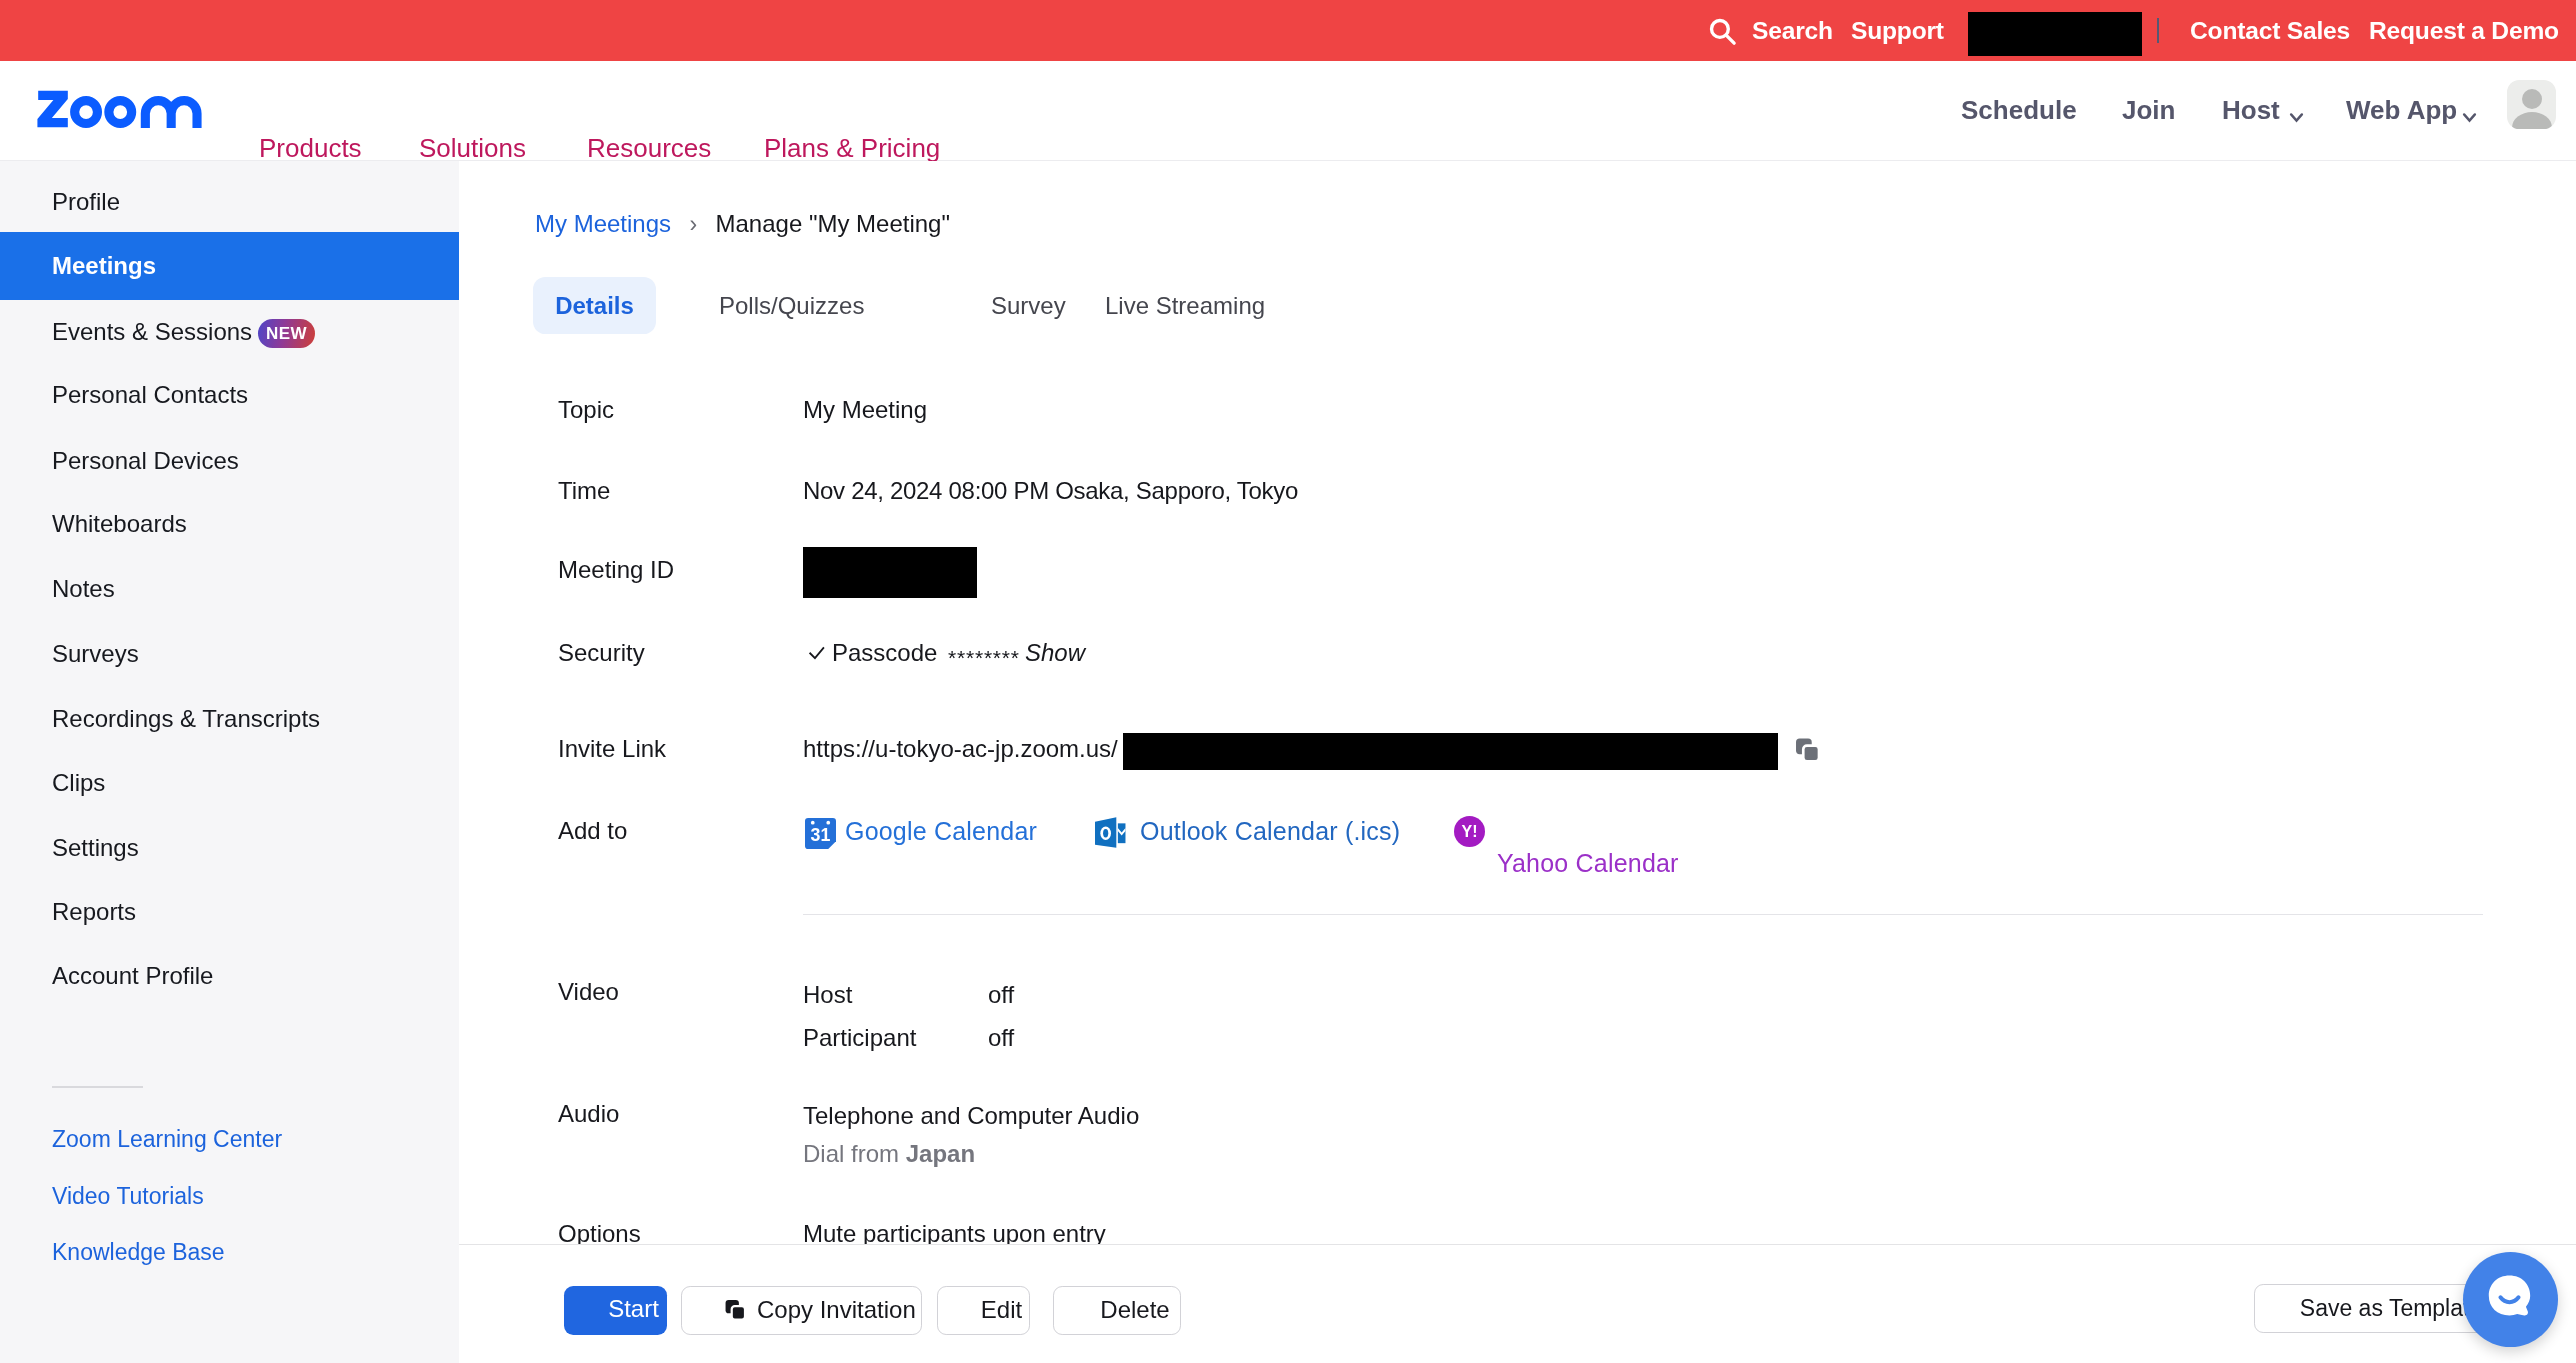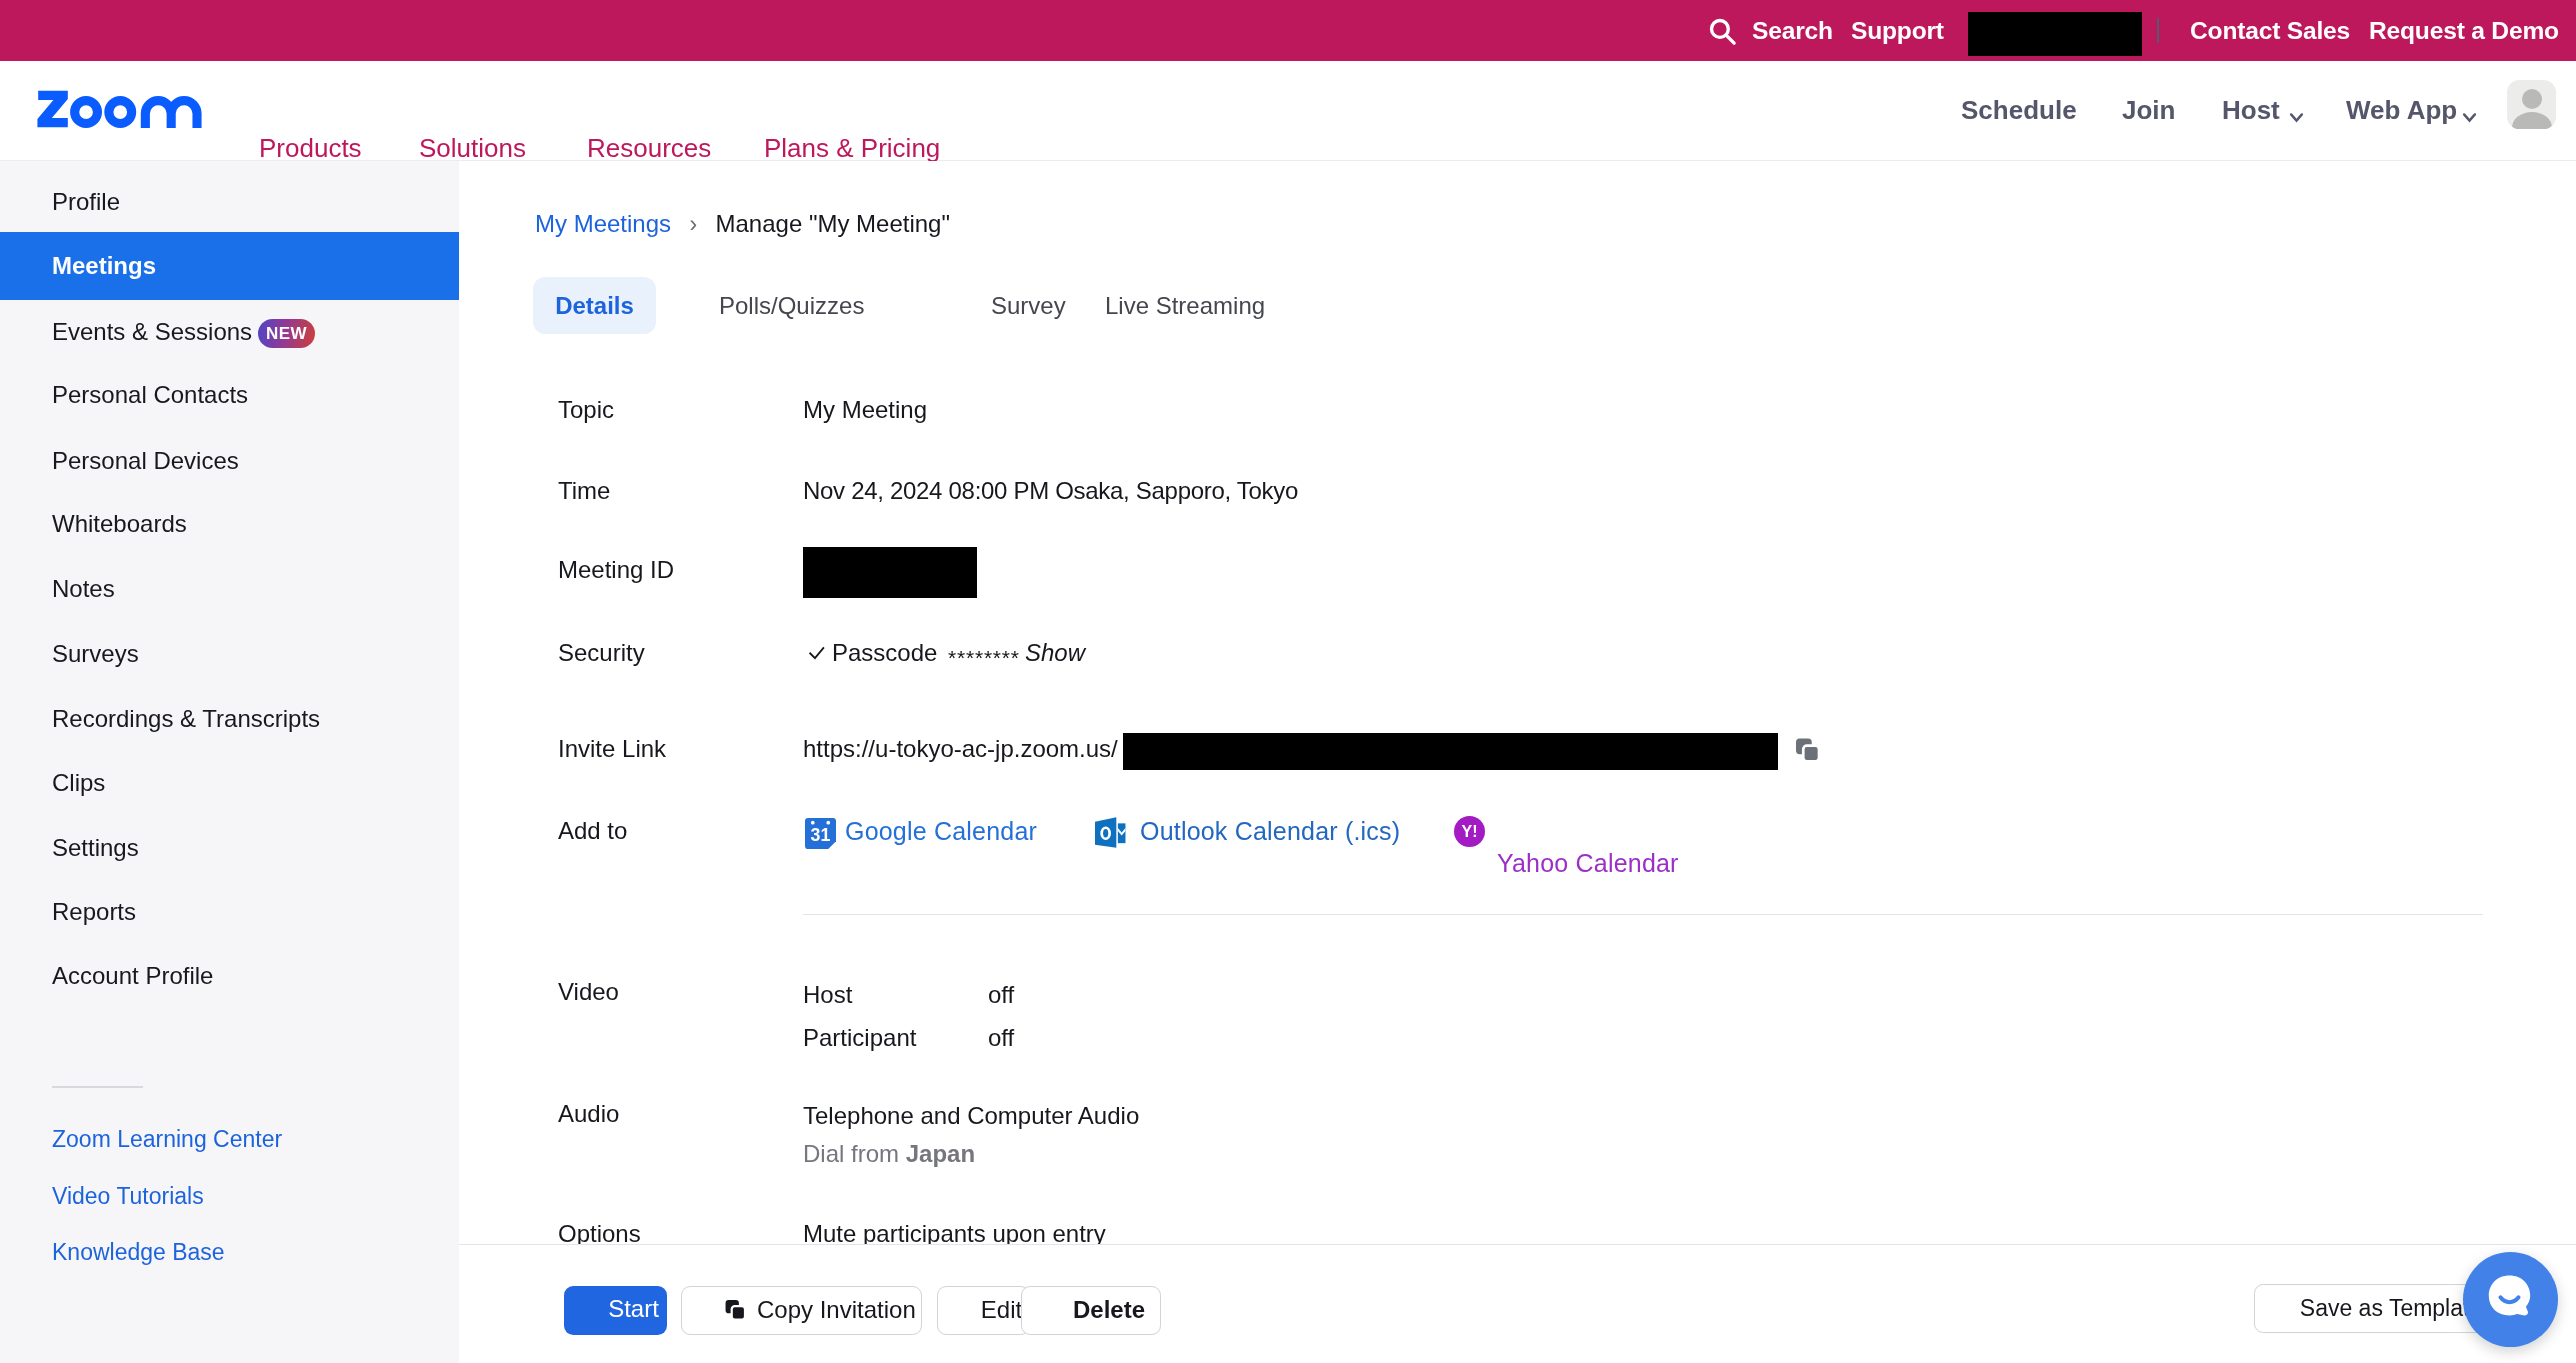--- a/index.html
+++ b/index.html
@@ -1,21 +1,21 @@
 <!DOCTYPE html>
 <html style="font-size:12.3px"><head>
 <meta charset="utf-8">
 <style>
 * { margin:0; padding:0; box-sizing:border-box; }
 html,body { width:2576px; height:1364px; overflow:hidden; background:#fff;
   font-family:"Liberation Sans", sans-serif; }
 #page { position:relative; width:2576px; height:1364px; }
 
 
-#topbar { position:absolute; left:0; top:0; width:2576px; height:61px; background:#be185d; }
+#topbar { position:absolute; left:0; top:0; width:2576px; height:61px; background:#ef4444; }
 #topbar .item { position:absolute; top:0; height:61px; line-height:61px; color:#fff; font-size:24.6px; font-weight:600; letter-spacing:-0.2px; white-space:nowrap; }
 #redact-top { position:absolute; left:1968px; top:11.5px; width:174px; height:44px; background:#000; }
 #topdiv { position:absolute; left:2157px; top:18.4px; width:1.5px; height:24.6px; background:#565872; }
 
 
 #header { position:absolute; left:0; top:61px; width:2576px; height:100px; background:#fff; border-bottom:0.8px solid #ececef; }
 .hnav { position:absolute; top:16px; height:99px; line-height:99px; font-size:26px; color:#be185d; font-weight:500; white-space:nowrap;margin-top:22px; }
 .hnav2 { position:absolute; top:0; height:99px; line-height:99px; font-size:26px; color:#55566b; font-weight:700; white-space:nowrap; }
 .chev { position:absolute; top:48px; width:17px; height:17px; }
 
@@ -191,21 +191,21 @@
   </div>
 
   <div id="footer">
     <div class="btn" style="left:105px;width:103px;background:#2066e0;color:#fff;font-weight:500;">Start</div>
     <div class="btn btn-outline" style="left:222px;width:241px;">
       <svg style="vertical-align:-4.6px;margin-right:9.2px" width="24.6" height="24.6" viewBox="0 0 24 24">
           <rect x="2.5" y="2" width="13" height="13" rx="3" fill="#17181d"></rect>
           <rect x="8.5" y="8" width="13" height="13" rx="3" fill="#17181d" stroke="#fff" stroke-width="2.2"></rect>
         </svg>Copy Invitation</div>
     <div class="btn btn-outline" style="left:478px;width:93px;">Edit</div>
-    <div class="btn btn-outline" style="left:562px;width:140px;font-weight:bold;">Delete</div>
+    <div class="btn btn-outline" style="left:594px;width:128px;">Delete</div>
     <div class="btn btn-outline" style="left:1795px;top:39px;width:238px;font-size:23px;">Save as Template</div>
   </div>
 
   <div id="chatb">
     <svg style="position:absolute;left:24px;top:22px" width="45" height="46" viewBox="0 0 29 30">
       <path fill="#fff" d="M14.5 1C6.5 1 1 6.6 1 14.2 1 21.8 6.5 27 14.5 27c1.8 0 3.5-.3 5-.9l4.6.9c1.6.3 2.9-1.2 2.3-2.7l-1.2-3c1.7-2 2.8-4.4 2.8-7.1C28 6.6 22.5 1 14.5 1z"></path>
       <path d="M8.6 15.2c1.5 2 3.6 3.2 5.9 3.2 2.3 0 4.4-1.2 5.9-3.2" stroke="#4282e8" stroke-width="2.6" fill="none" stroke-linecap="round"></path>
     </svg>
   </div>
 

